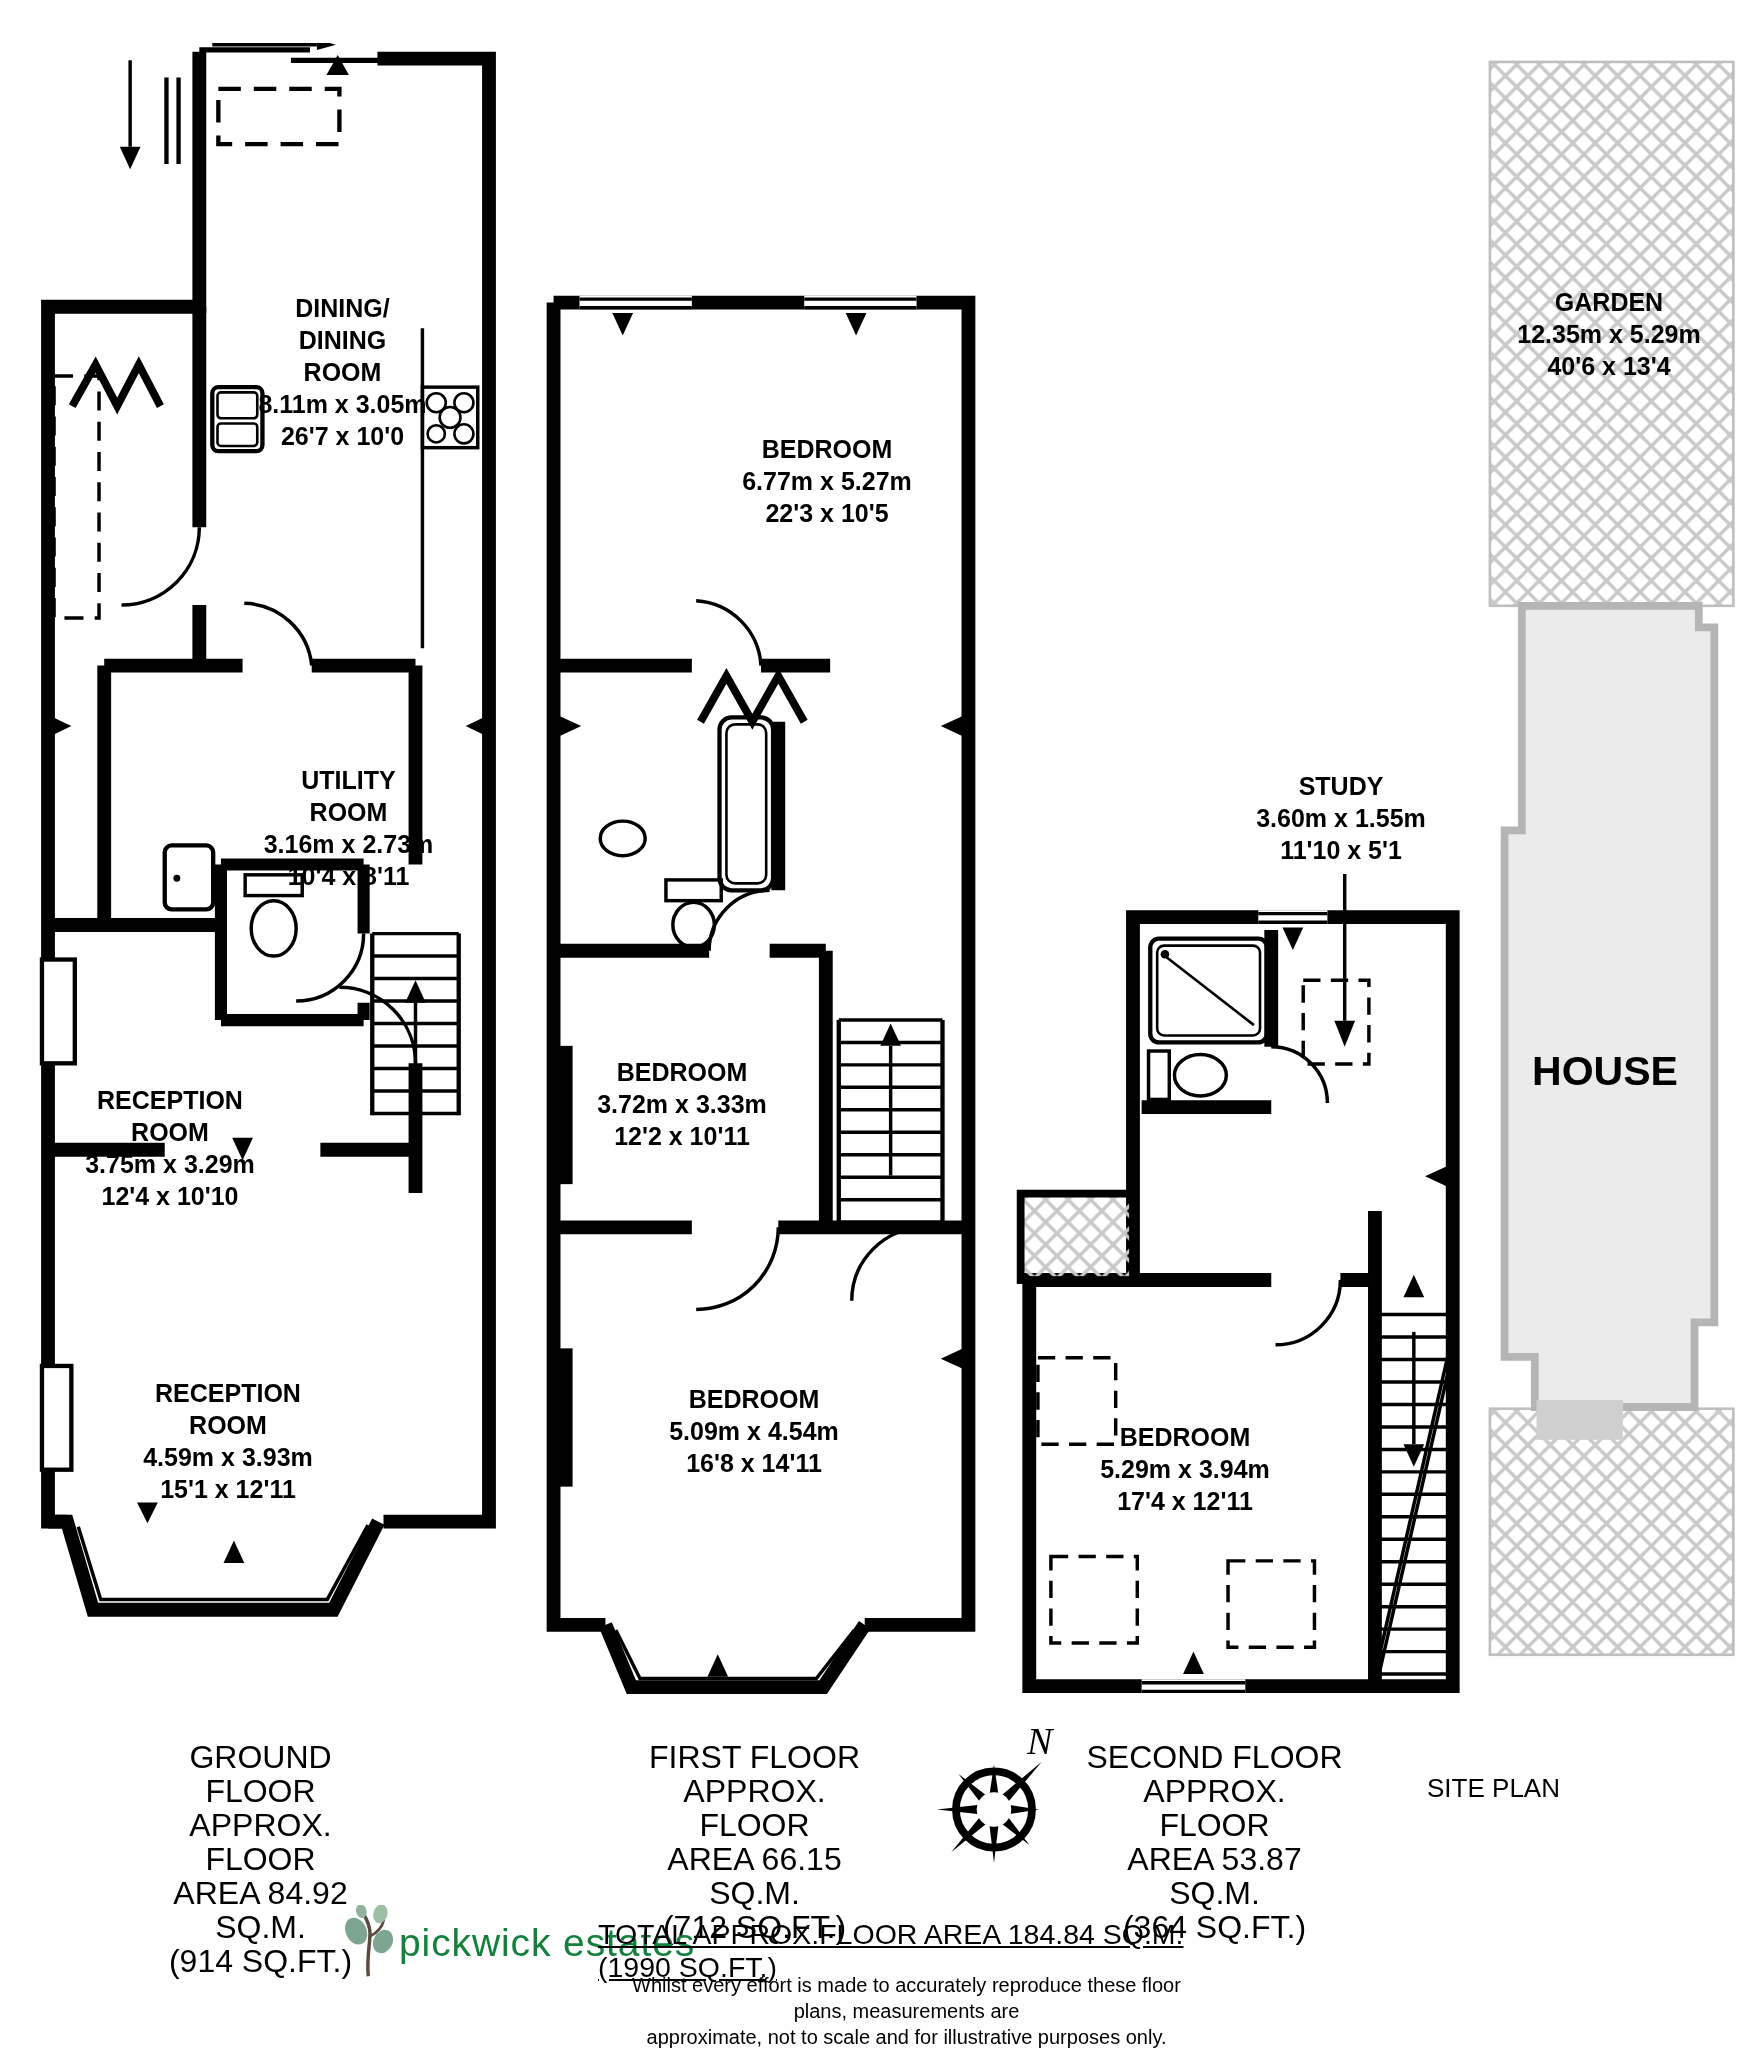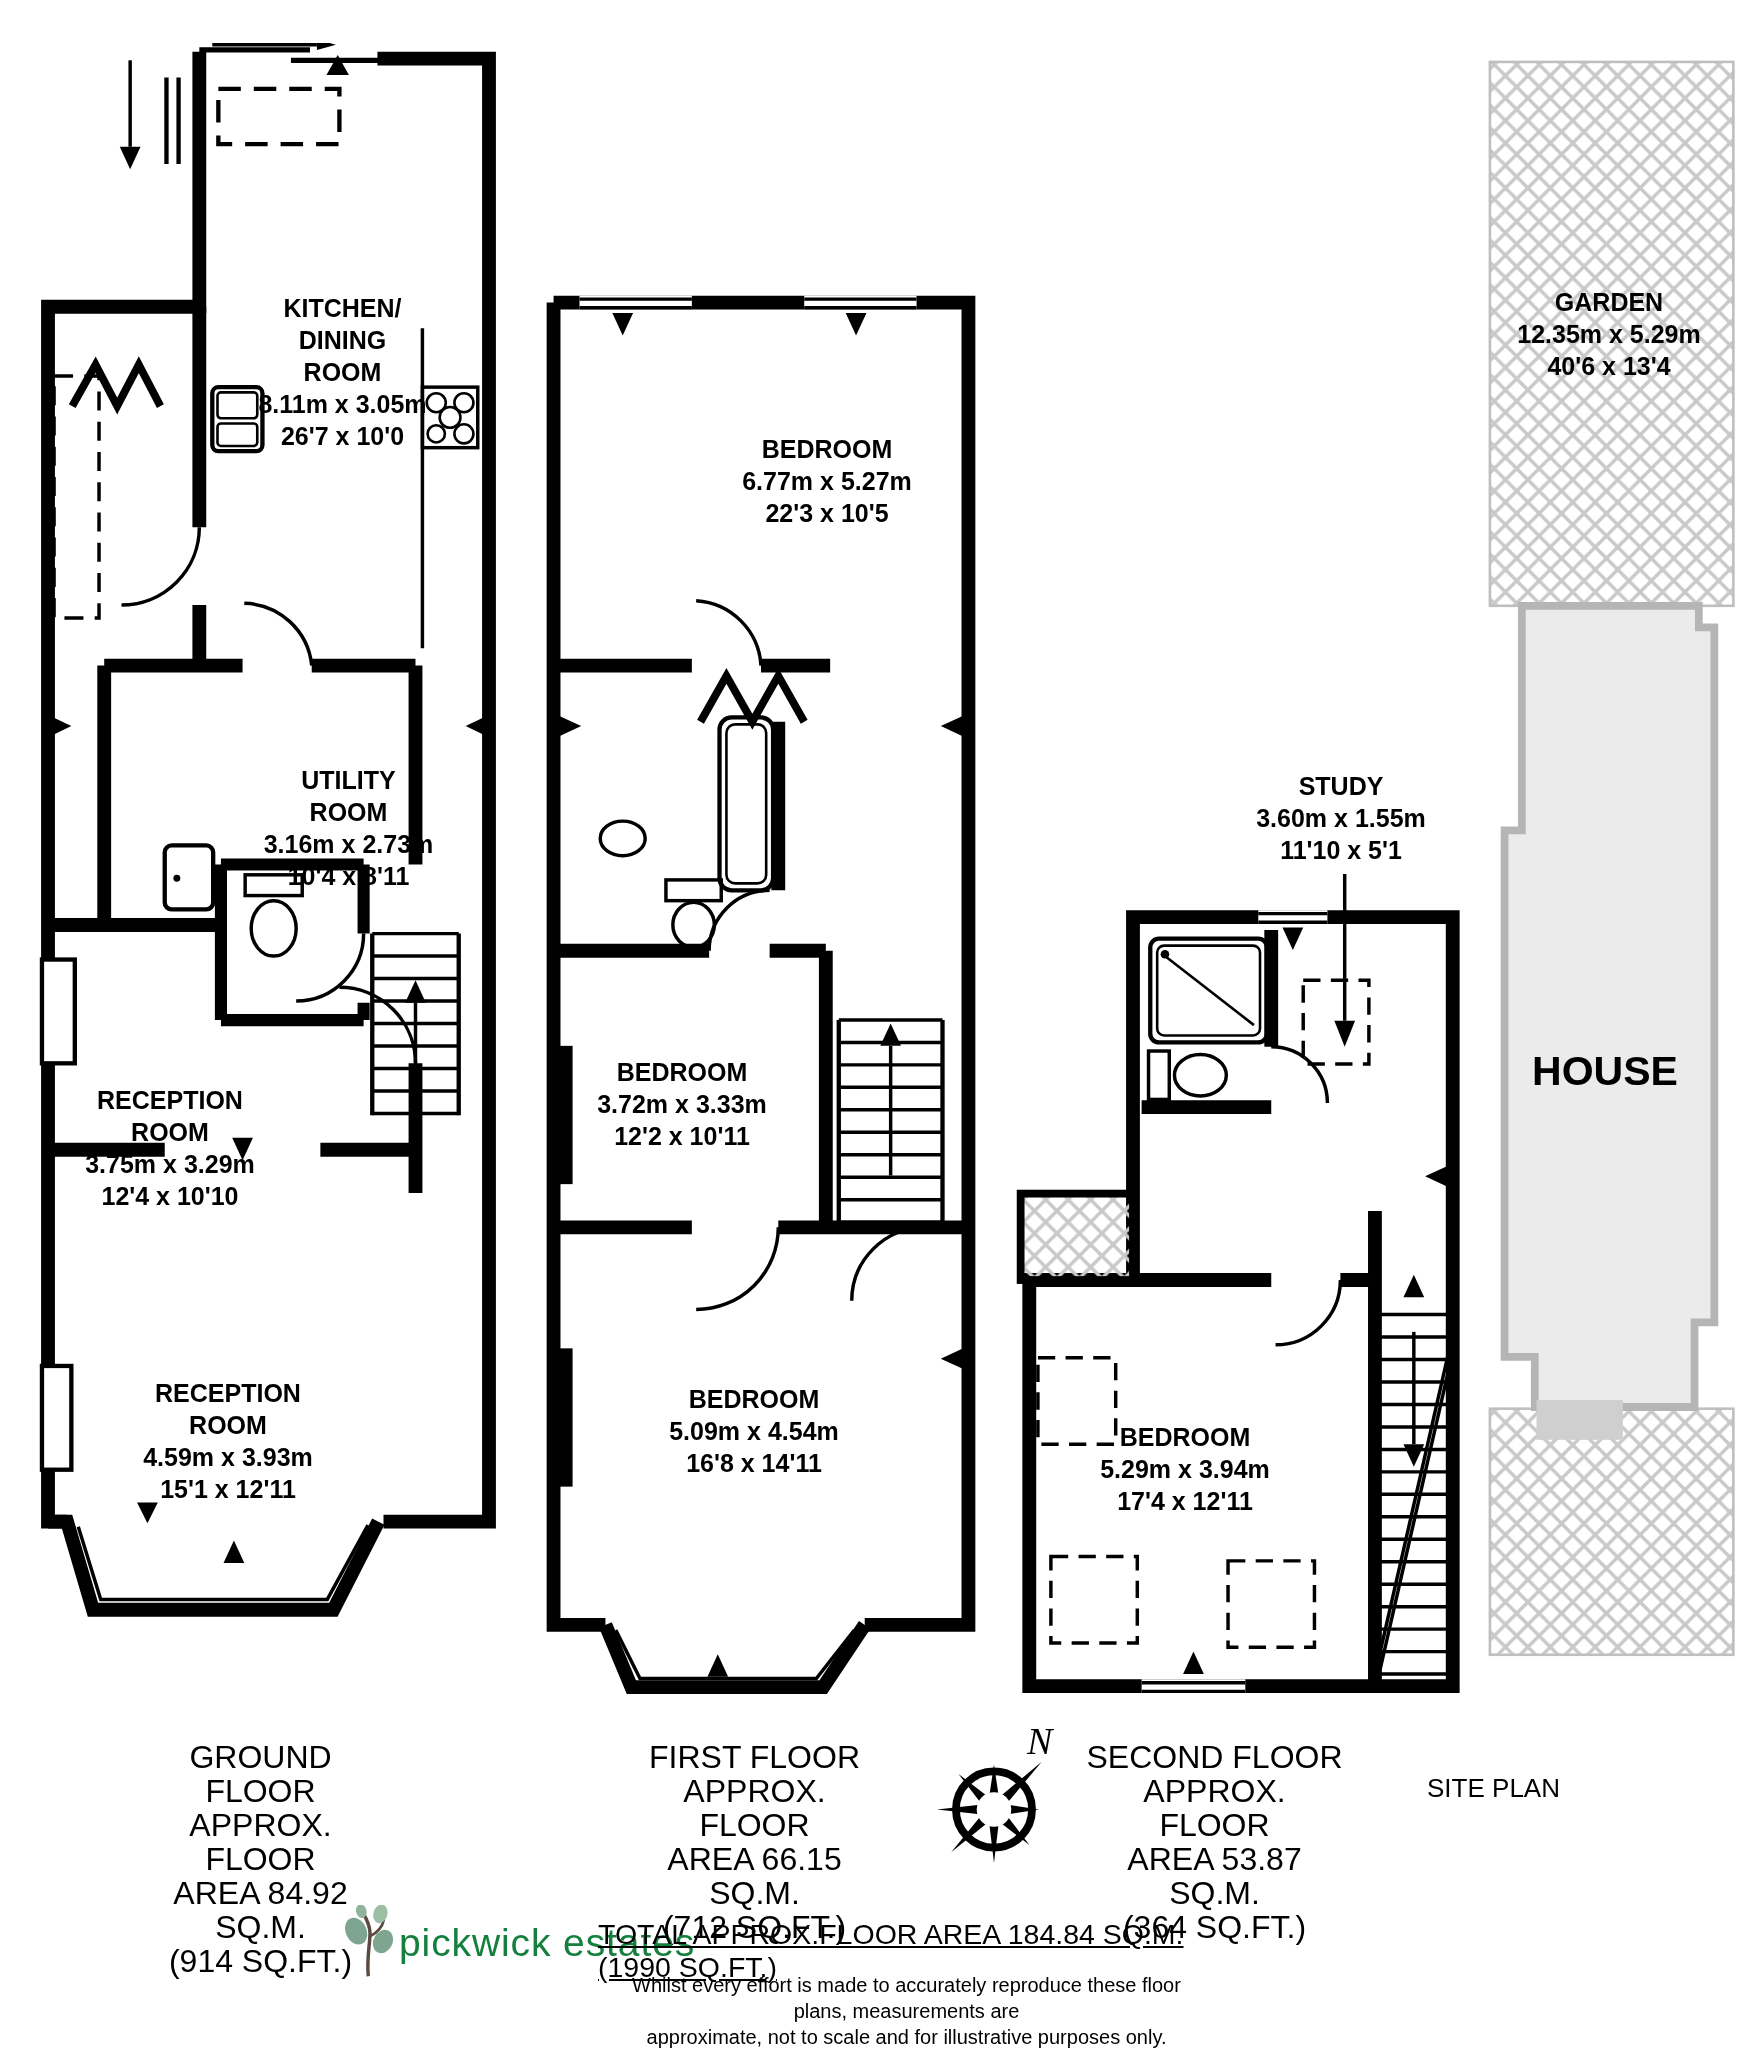--- a/index.html
+++ b/index.html
@@ -188,21 +188,21 @@
         <path d="M0,0 L26,26 M26,0 L0,26" stroke="#c9c9c9" stroke-width="4"></path>
       </pattern>
     </defs>
     <rect x="8" y="10" width="282" height="630" fill="url(#lat)" stroke="#bfbfbf" stroke-width="3"></rect>
     <rect x="8" y="1570" width="282" height="285" fill="url(#lat)" stroke="#bfbfbf" stroke-width="3"></rect>
     <path d="M25,1510 L25,900 L45,900 L45,640 L250,640 L250,665 L268,665 L268,1470 L245,1470 L245,1568 L60,1568 L60,1510 Z" fill="#ebebeb" stroke="#b5b5b5" stroke-width="9"></path>
     <rect x="62" y="1560" width="100" height="46" fill="#cfcfcf"></rect>
   </svg>
 
   <div class="room-label" style="left:226px;top:292px;width:233px">
-    <span>KITCHEN/
+    <span>DINING/
 DINING
 ROOM</span>
     <span>8.11m x 3.05m</span>
     <span>26'7 x 10'0</span>
   </div>
   <div class="room-label" style="left:223px;top:764px;width:251px">
     <span>UTILITY
 ROOM</span>
     <span>3.16m x 2.73m</span>
     <span>10'4 x 8'11</span>

